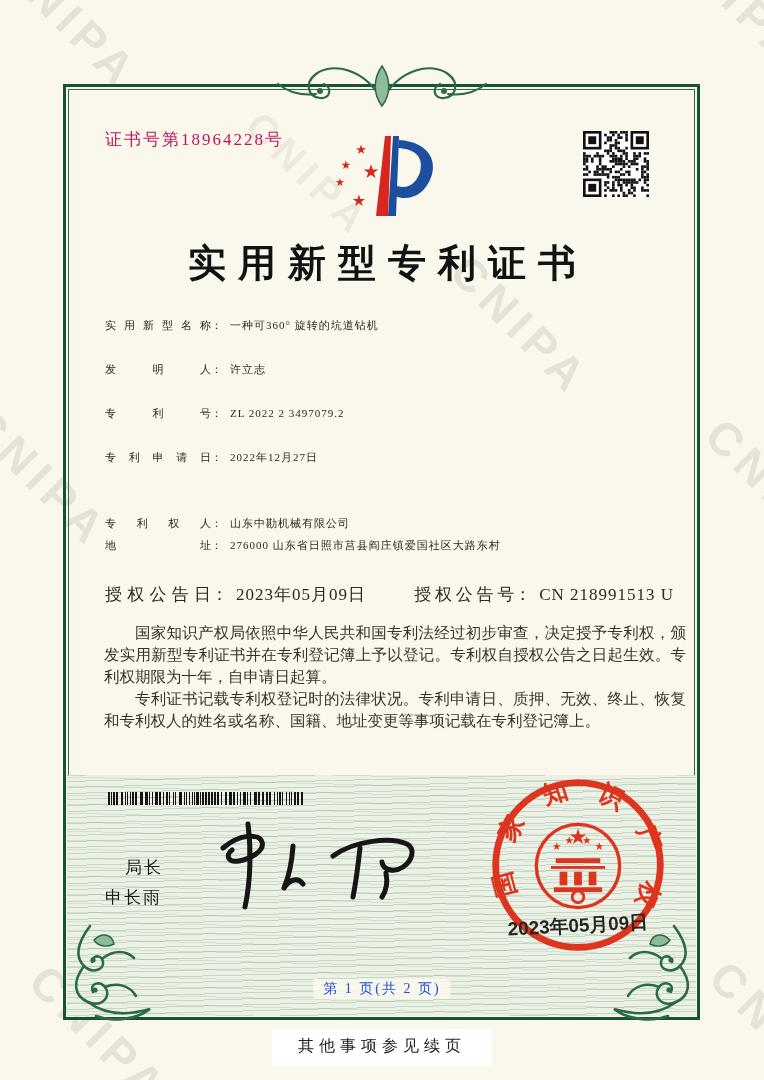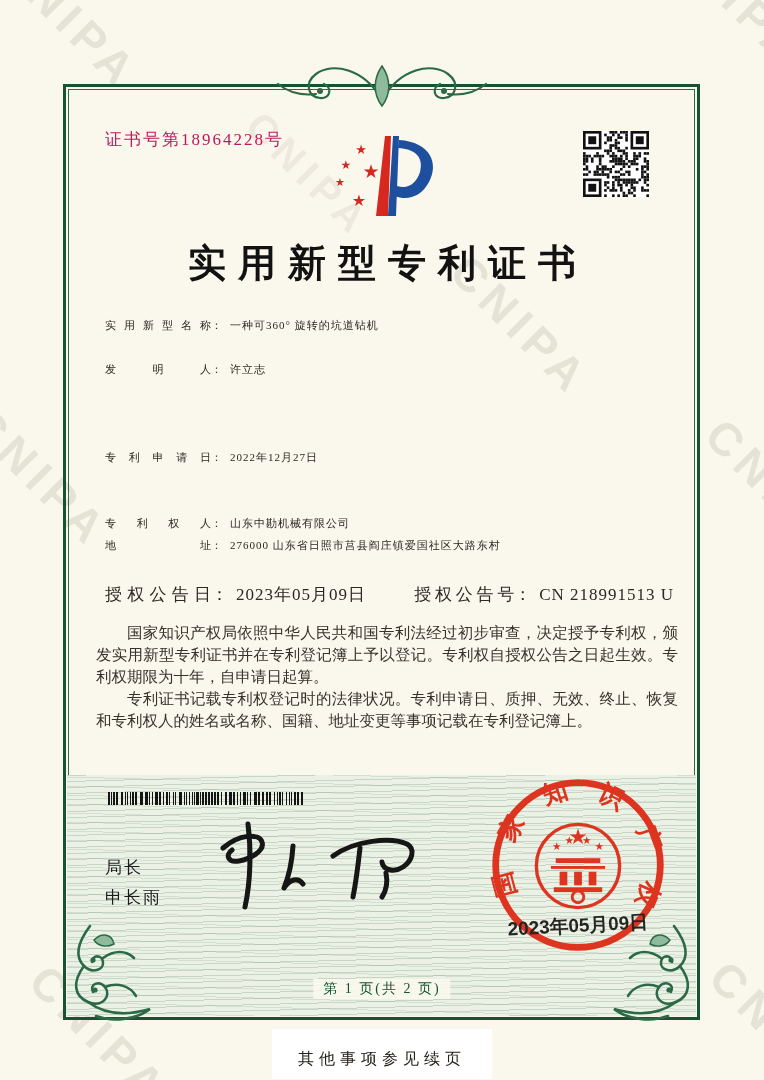--- a/index.html
+++ b/index.html
@@ -27,38 +27,38 @@
          font-size:38px;font-weight:bold;letter-spacing:12px;text-indent:12px;color:#121212;font-family:Liberation Mono, monospace;}
   
   .field-row{position:absolute;left:105px;font-size:11px;color:#2c2822;white-space:nowrap;}
   .flabel{display:inline-block;width:106px;text-align:justify;text-align-last:justify;vertical-align:bottom;}
   .fcolon{margin-right:8px;}
   .fvalue{letter-spacing:1px;}
   .grant-row{position:absolute;left:105px;top:583px;font-size:17px;color:#2c2822;white-space:nowrap;}
   .grant-second{margin-left:44px;}
   .grant-second .flabel{width:100px;}
   
-  .para{position:absolute;left:96px;width:582px;font-size:15.5px;line-height:22px;
+  .para{position:absolute;left:104px;width:582px;font-size:15.5px;line-height:22px;
         color:#38322b;text-align:justify;text-indent:2em;}
   .p1{top:622px;} .p2{top:688px;}
   
   .barcode{position:absolute;left:108px;top:792px;}
   
   .signer{position:absolute;left:105px;font-size:17px;color:#1c1c1c;
           font-family:"Liberation Sans","DejaVu Sans",sans-serif;letter-spacing:2px;}
-  .signer-title{top:856px;} .signer-name{top:886px;}
+  .signer-title{top:856px;margin-left:20px;} .signer-name{top:886px;}
   .signature{position:absolute;left:195px;top:818px;}
   
   .seal{position:absolute;left:486px;top:770px;}
   
   .page-num{position:absolute;left:50%;top:979px;transform:translateX(-50%);
-            font-size:14px;color:#14532d;background:rgba(250,248,238,.88);
+            font-size:14px;color:#1d4ed8;background:rgba(250,248,238,.88);
             padding:1px 10px;letter-spacing:2px;white-space:nowrap;}
   .continuation{position:absolute;left:50%;top:1029px;transform:translateX(-50%);
-            font-size:16px;color:#26221d;background:#ffffff;padding:20px 26px 9px;
+            font-size:16px;color:#26221d;background:#ffffff;padding:7px 26px 9px;
             letter-spacing:5px;white-space:nowrap;}
   .orn{position:absolute;}
   .orn-top{left:272px;top:52px;}
   .orn-bl{left:50px;top:924px;}
   .orn-br{left:608px;top:924px;}
   svg{display:block;}
 </style>
 </head>
 <body>
 
@@ -348,20 +348,23 @@
     </svg>
 
   <div class="title">实用新型专利证书</div>
 
   <div class="field-row" style="top:318px">
     <span class="flabel">实用新型名称</span><span class="fcolon">：</span><span class="fvalue">一种可360° 旋转的坑道钻机</span>
   </div>
   <div class="field-row" style="top:362px">
     <span class="flabel">发明人</span><span class="fcolon">：</span><span class="fvalue">许立志</span>
   </div>
+  <div class="field-row" style="top:406px">
+    <span class="flabel">专利号</span><span class="fcolon">：</span><span class="fvalue">ZL 2022 2 3497079.2</span>
+  </div>
   <div class="field-row" style="top:450px">
     <span class="flabel">专利申请日</span><span class="fcolon">：</span><span class="fvalue">2022年12月27日</span>
   </div>
   <div class="field-row" style="top:516px">
     <span class="flabel">专利权人</span><span class="fcolon">：</span><span class="fvalue">山东中勘机械有限公司</span>
   </div>
   <div class="field-row" style="top:538px">
     <span class="flabel">地址</span><span class="fcolon">：</span><span class="fvalue">276000 山东省日照市莒县阎庄镇爱国社区大路东村</span>
   </div>
   <div class="grant-row">

